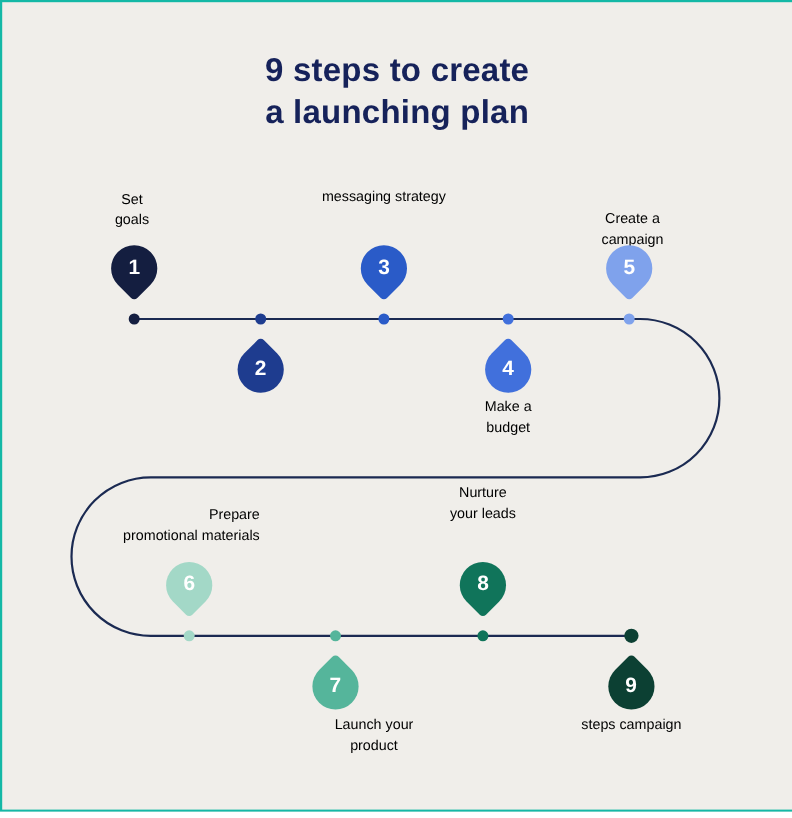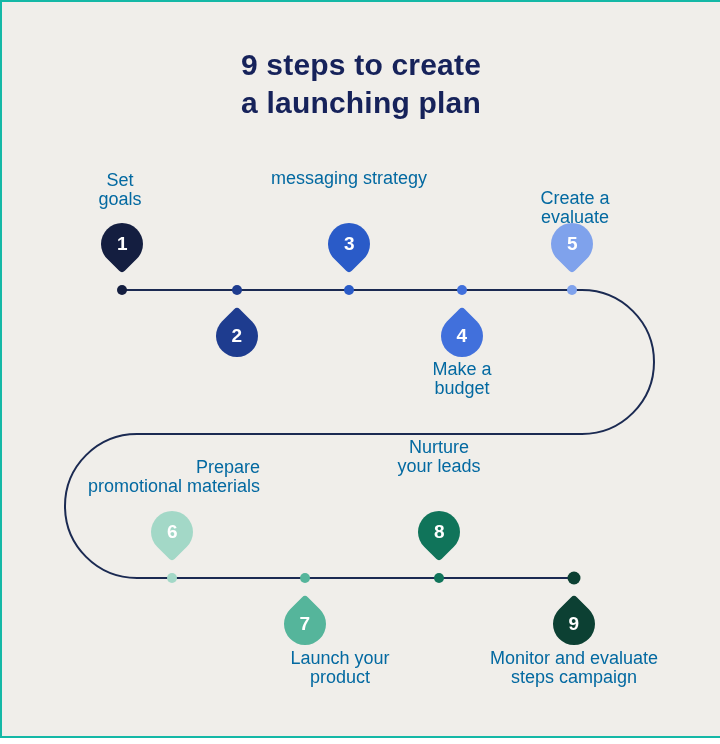--- a/index.html
+++ b/index.html
@@ -20,23 +20,23 @@
     line-height: 38px;
     font-weight: 700;
     color: #16225a;
     letter-spacing: 0.2px;
   }
   .timeline-svg { position: absolute; top: 0; left: 0; }
   .label {
     position: absolute;
     transform: translateX(-50%);
     text-align: center;
-    font-size: 18px;
+    font-size: 13px;
     line-height: 19px;
-    color: #0369a1;
+    color: #000000;
     white-space: nowrap;
     font-weight: 500;
   }
   .pin {
     position: absolute;
     width: 42px; height: 42px;
     display: flex; align-items: center; justify-content: center;
     box-sizing: border-box;
   }
   .pin-down { border-radius: 50% 50% 50% 4px; transform: rotate(-45deg); }
@@ -120,21 +120,21 @@
   <div class="label s4-label">
     <div>Make a</div>
     <div>budget</div>
   </div>
   <div class="pin pin-up c4 s4-pin">
     <span class="pin-number">4</span>
   </div>
 
   <div class="label s5-label">
     <div>Create a</div>
-    <div>evaluate</div>
+    <div>campaign</div>
   </div>
   <div class="pin pin-down c5 s5-pin">
     <span class="pin-number">5</span>
   </div>
 
   <div class="label s6-label">
     <div>Prepare</div>
     <div>promotional materials</div>
   </div>
   <div class="pin pin-down c6 s6-pin">
@@ -151,20 +151,19 @@
 
   <div class="label s8-label">
     <div>Nurture</div>
     <div>your leads</div>
   </div>
   <div class="pin pin-down c8 s8-pin">
     <span class="pin-number">8</span>
   </div>
 
   <div class="label s9-label">
-    <div>Monitor and evaluate</div>
     <div>steps campaign</div>
   </div>
   <div class="pin pin-up c9 s9-pin">
     <span class="pin-number">9</span>
   </div>
 
 </div>
 
 </body></html>

